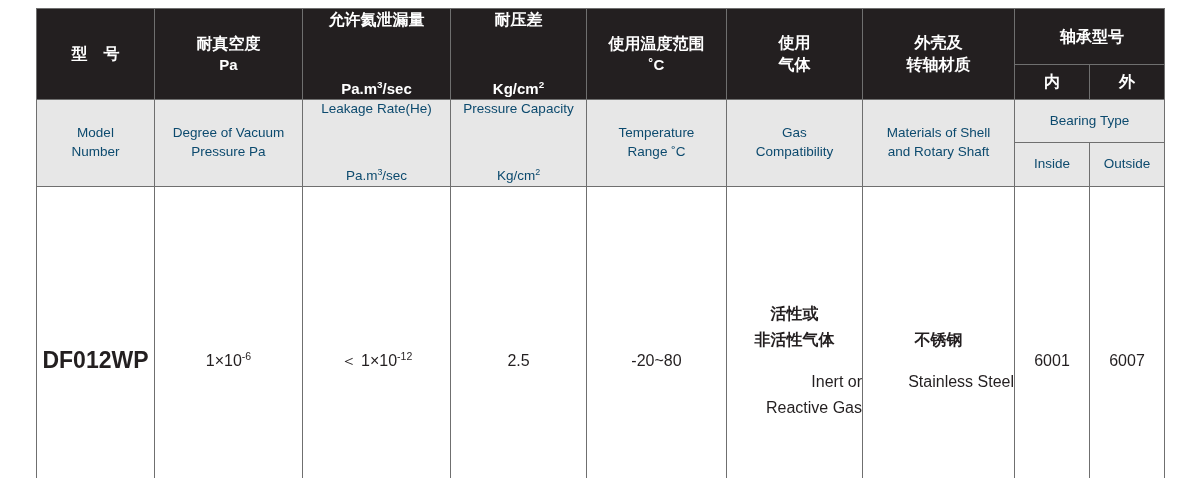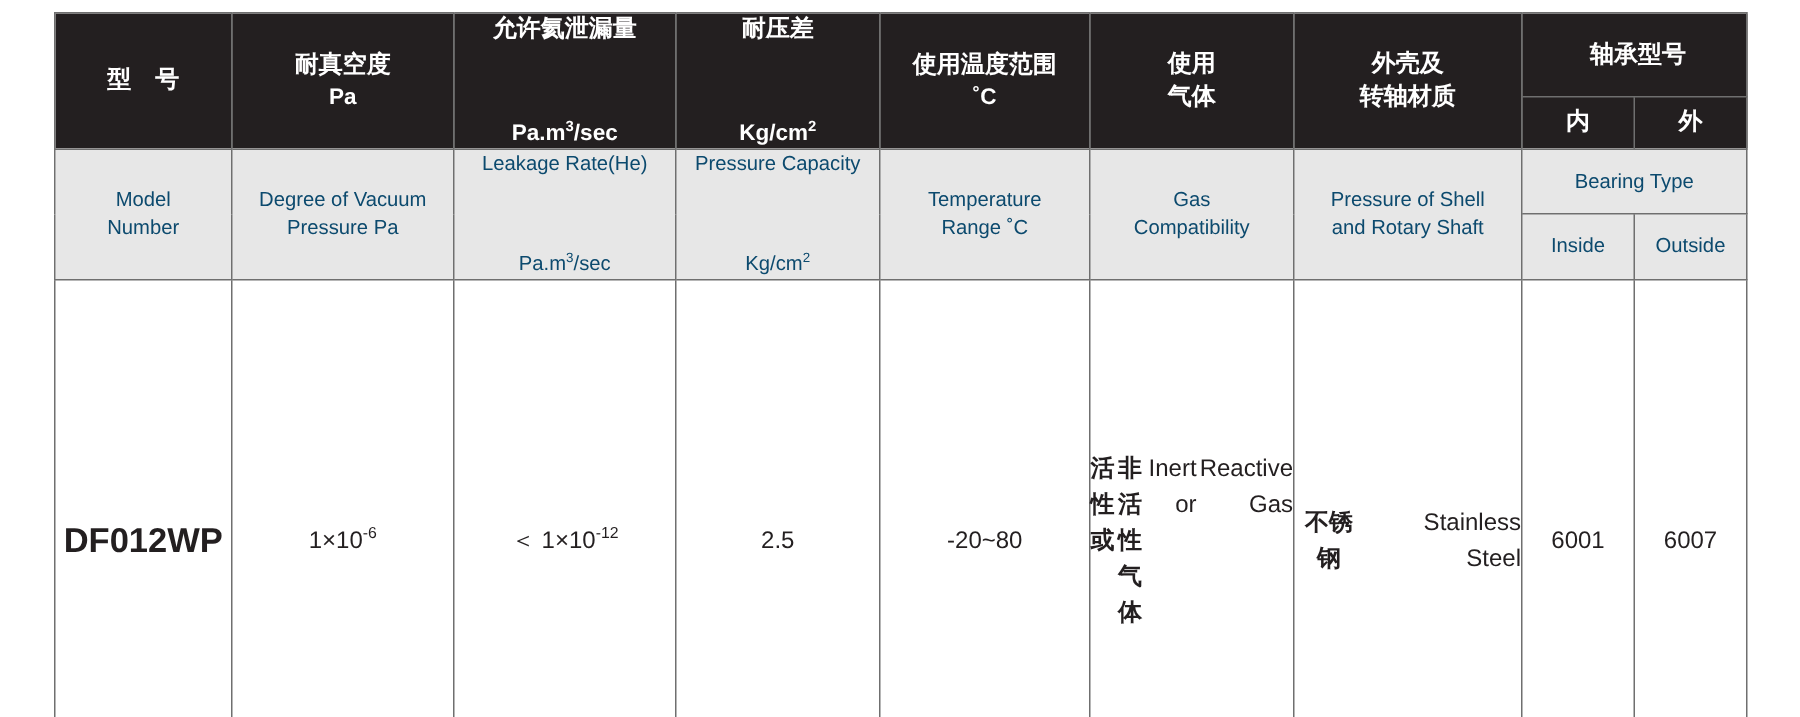--- a/index.html
+++ b/index.html
@@ -67,21 +67,21 @@
     line-height: 1.5;
     border-color: #6f6f6f;
     padding: 4px;
   }
   .data td.model {
     font-weight: bold;
     font-size: 23px;
   }
   .cell-stack {
     display: flex;
-    flex-direction: row;
+    flex-direction: column;
     justify-content: center;
     gap: 2px;
   }
   .cn-line { font-weight: bold; font-size: 16px; }
   .en-line { font-size: 16px; text-align: right; }
   .gap { height: 14px; }
   sup { font-size: 0.66em; vertical-align: super; line-height: 0; }
   .nowrap { white-space: nowrap; margin-top: 48px; }
   
   col.c-model   { width: 118px; }
@@ -166,21 +166,21 @@
         </td>
         <td rowspan="2">
           <div>Temperature</div>
           <div>Range ˚C</div>
         </td>
         <td rowspan="2">
           <div>Gas</div>
           <div>Compatibility</div>
         </td>
         <td rowspan="2">
-          <div>Pressure of Shell</div>
+          <div>Materials of Shell</div>
           <div>and Rotary Shaft</div>
         </td>
         <td colspan="2" class="bt-cell">Bearing Type</td>
       </tr>
       <tr class="hdr-en bt-sub">
         <td>Inside</td>
         <td>Outside</td>
       </tr>
 
       <tr class="data">

